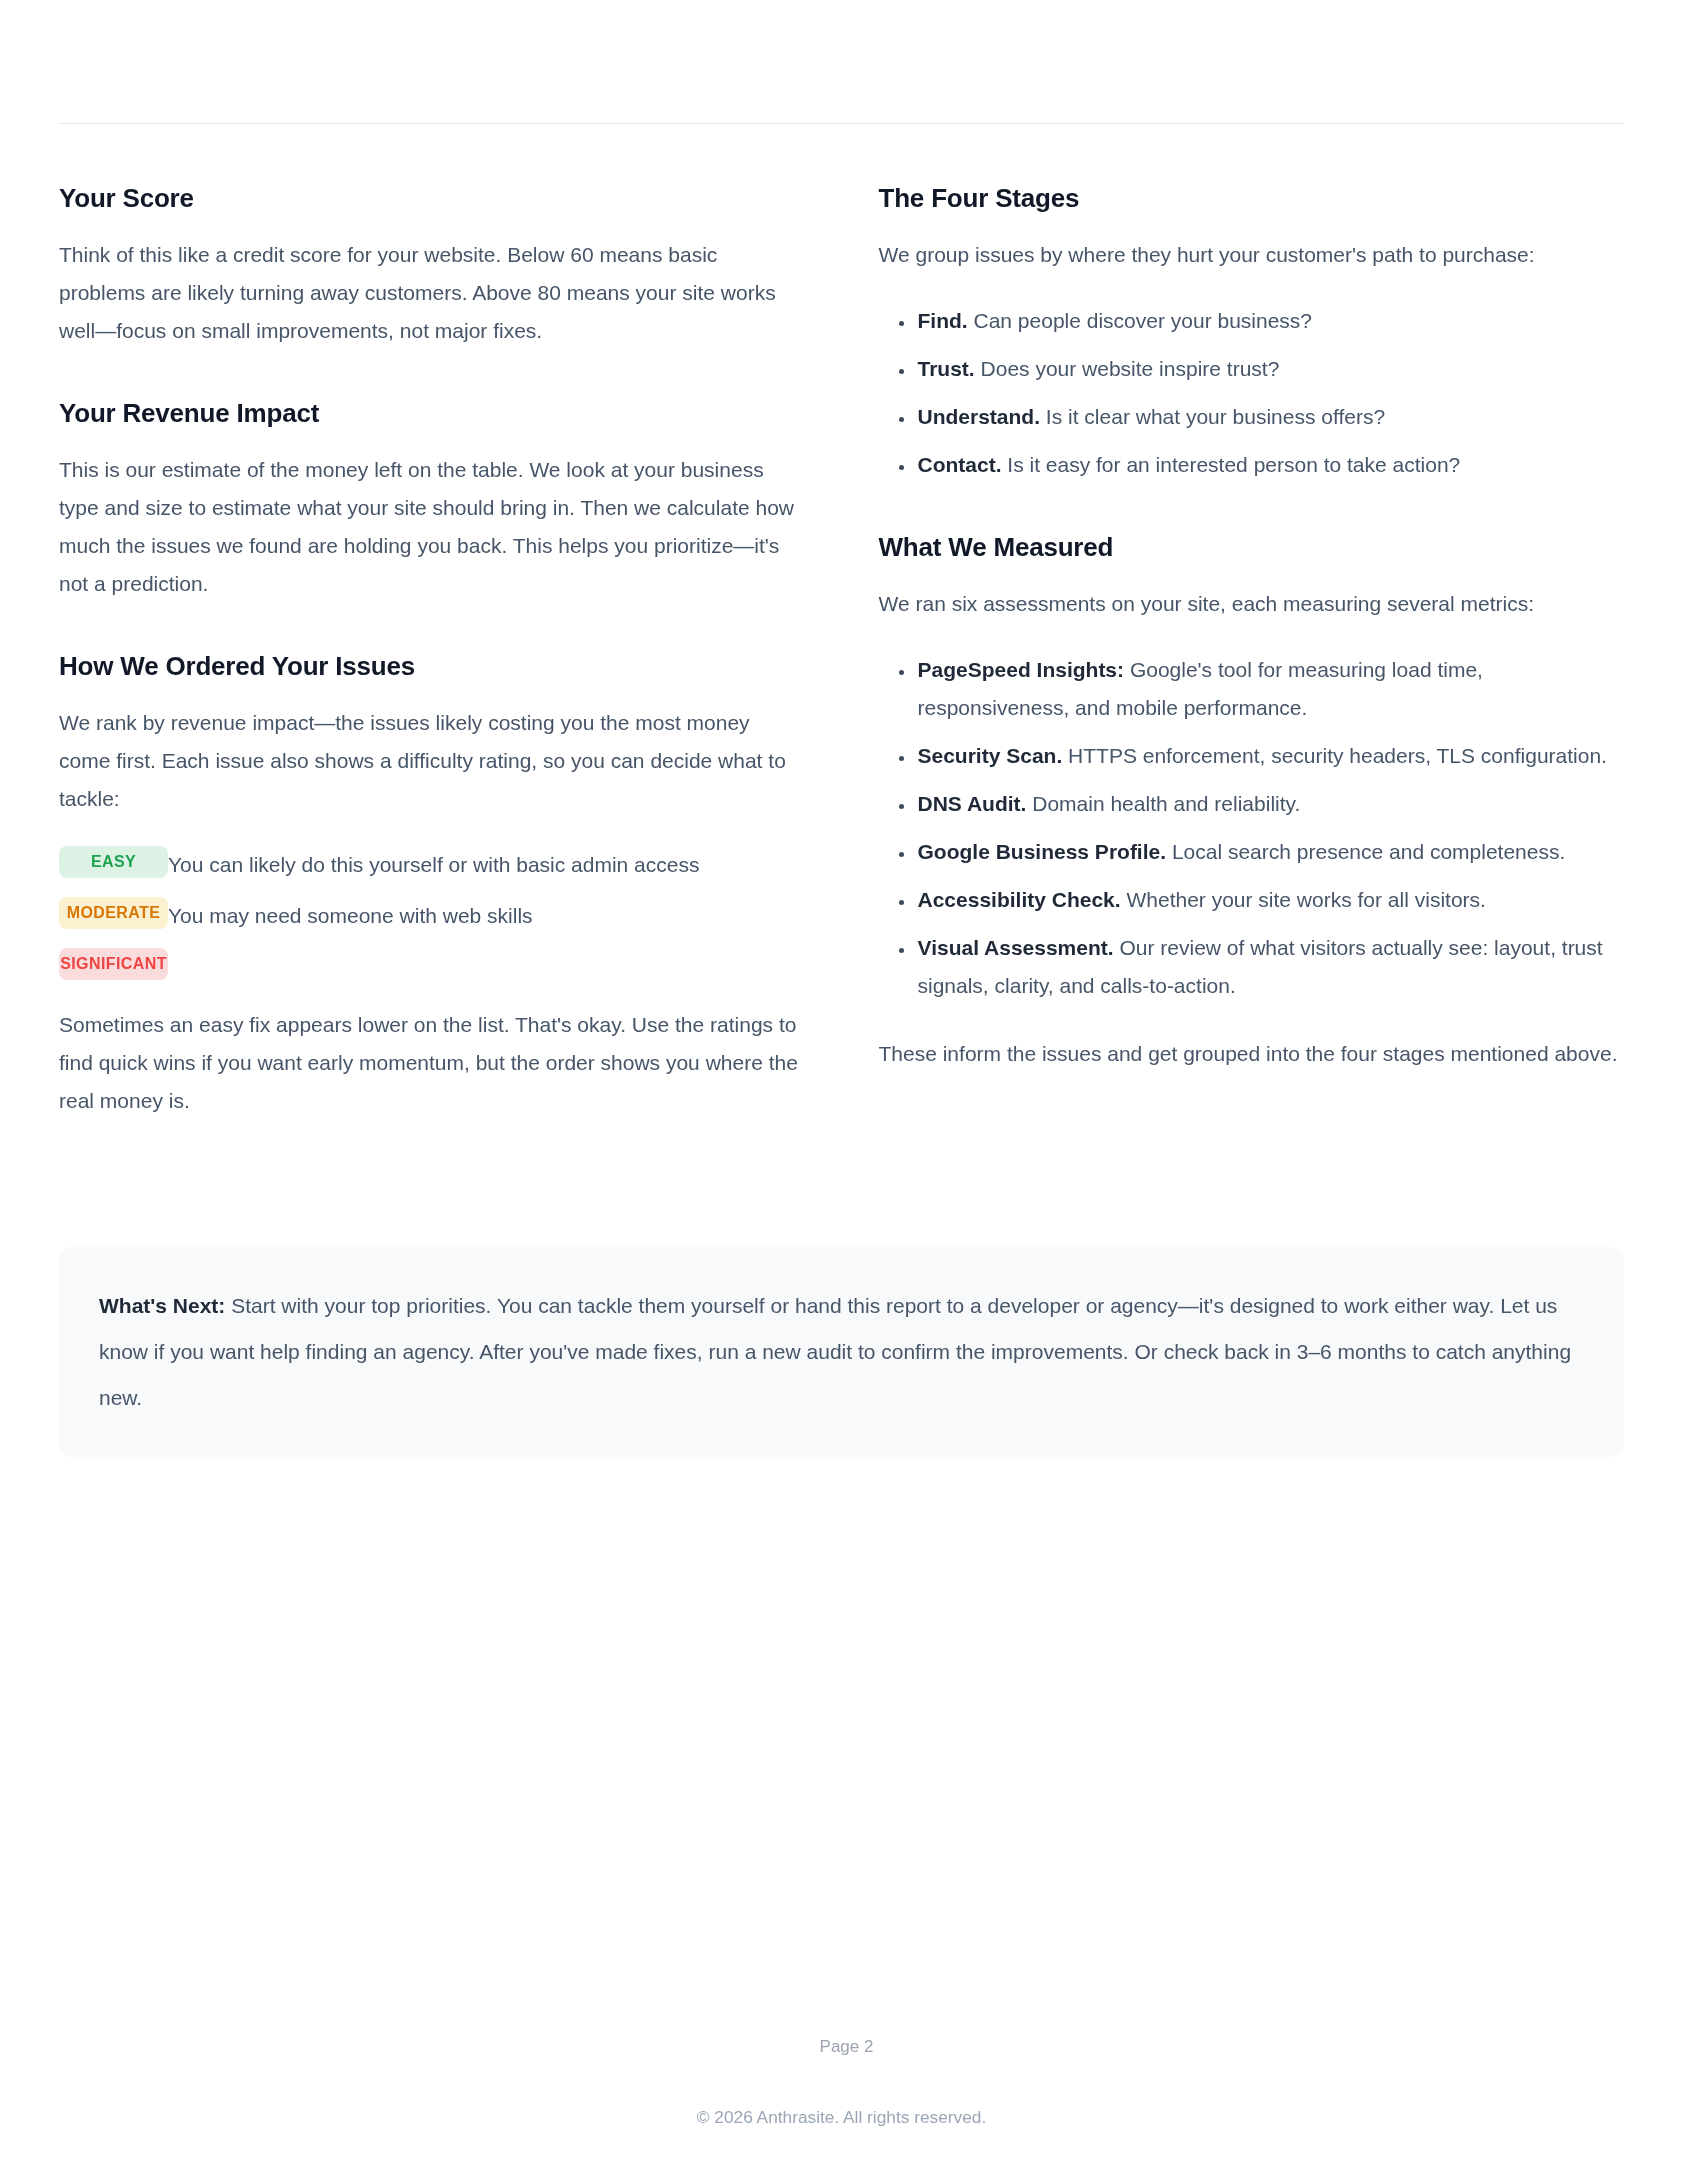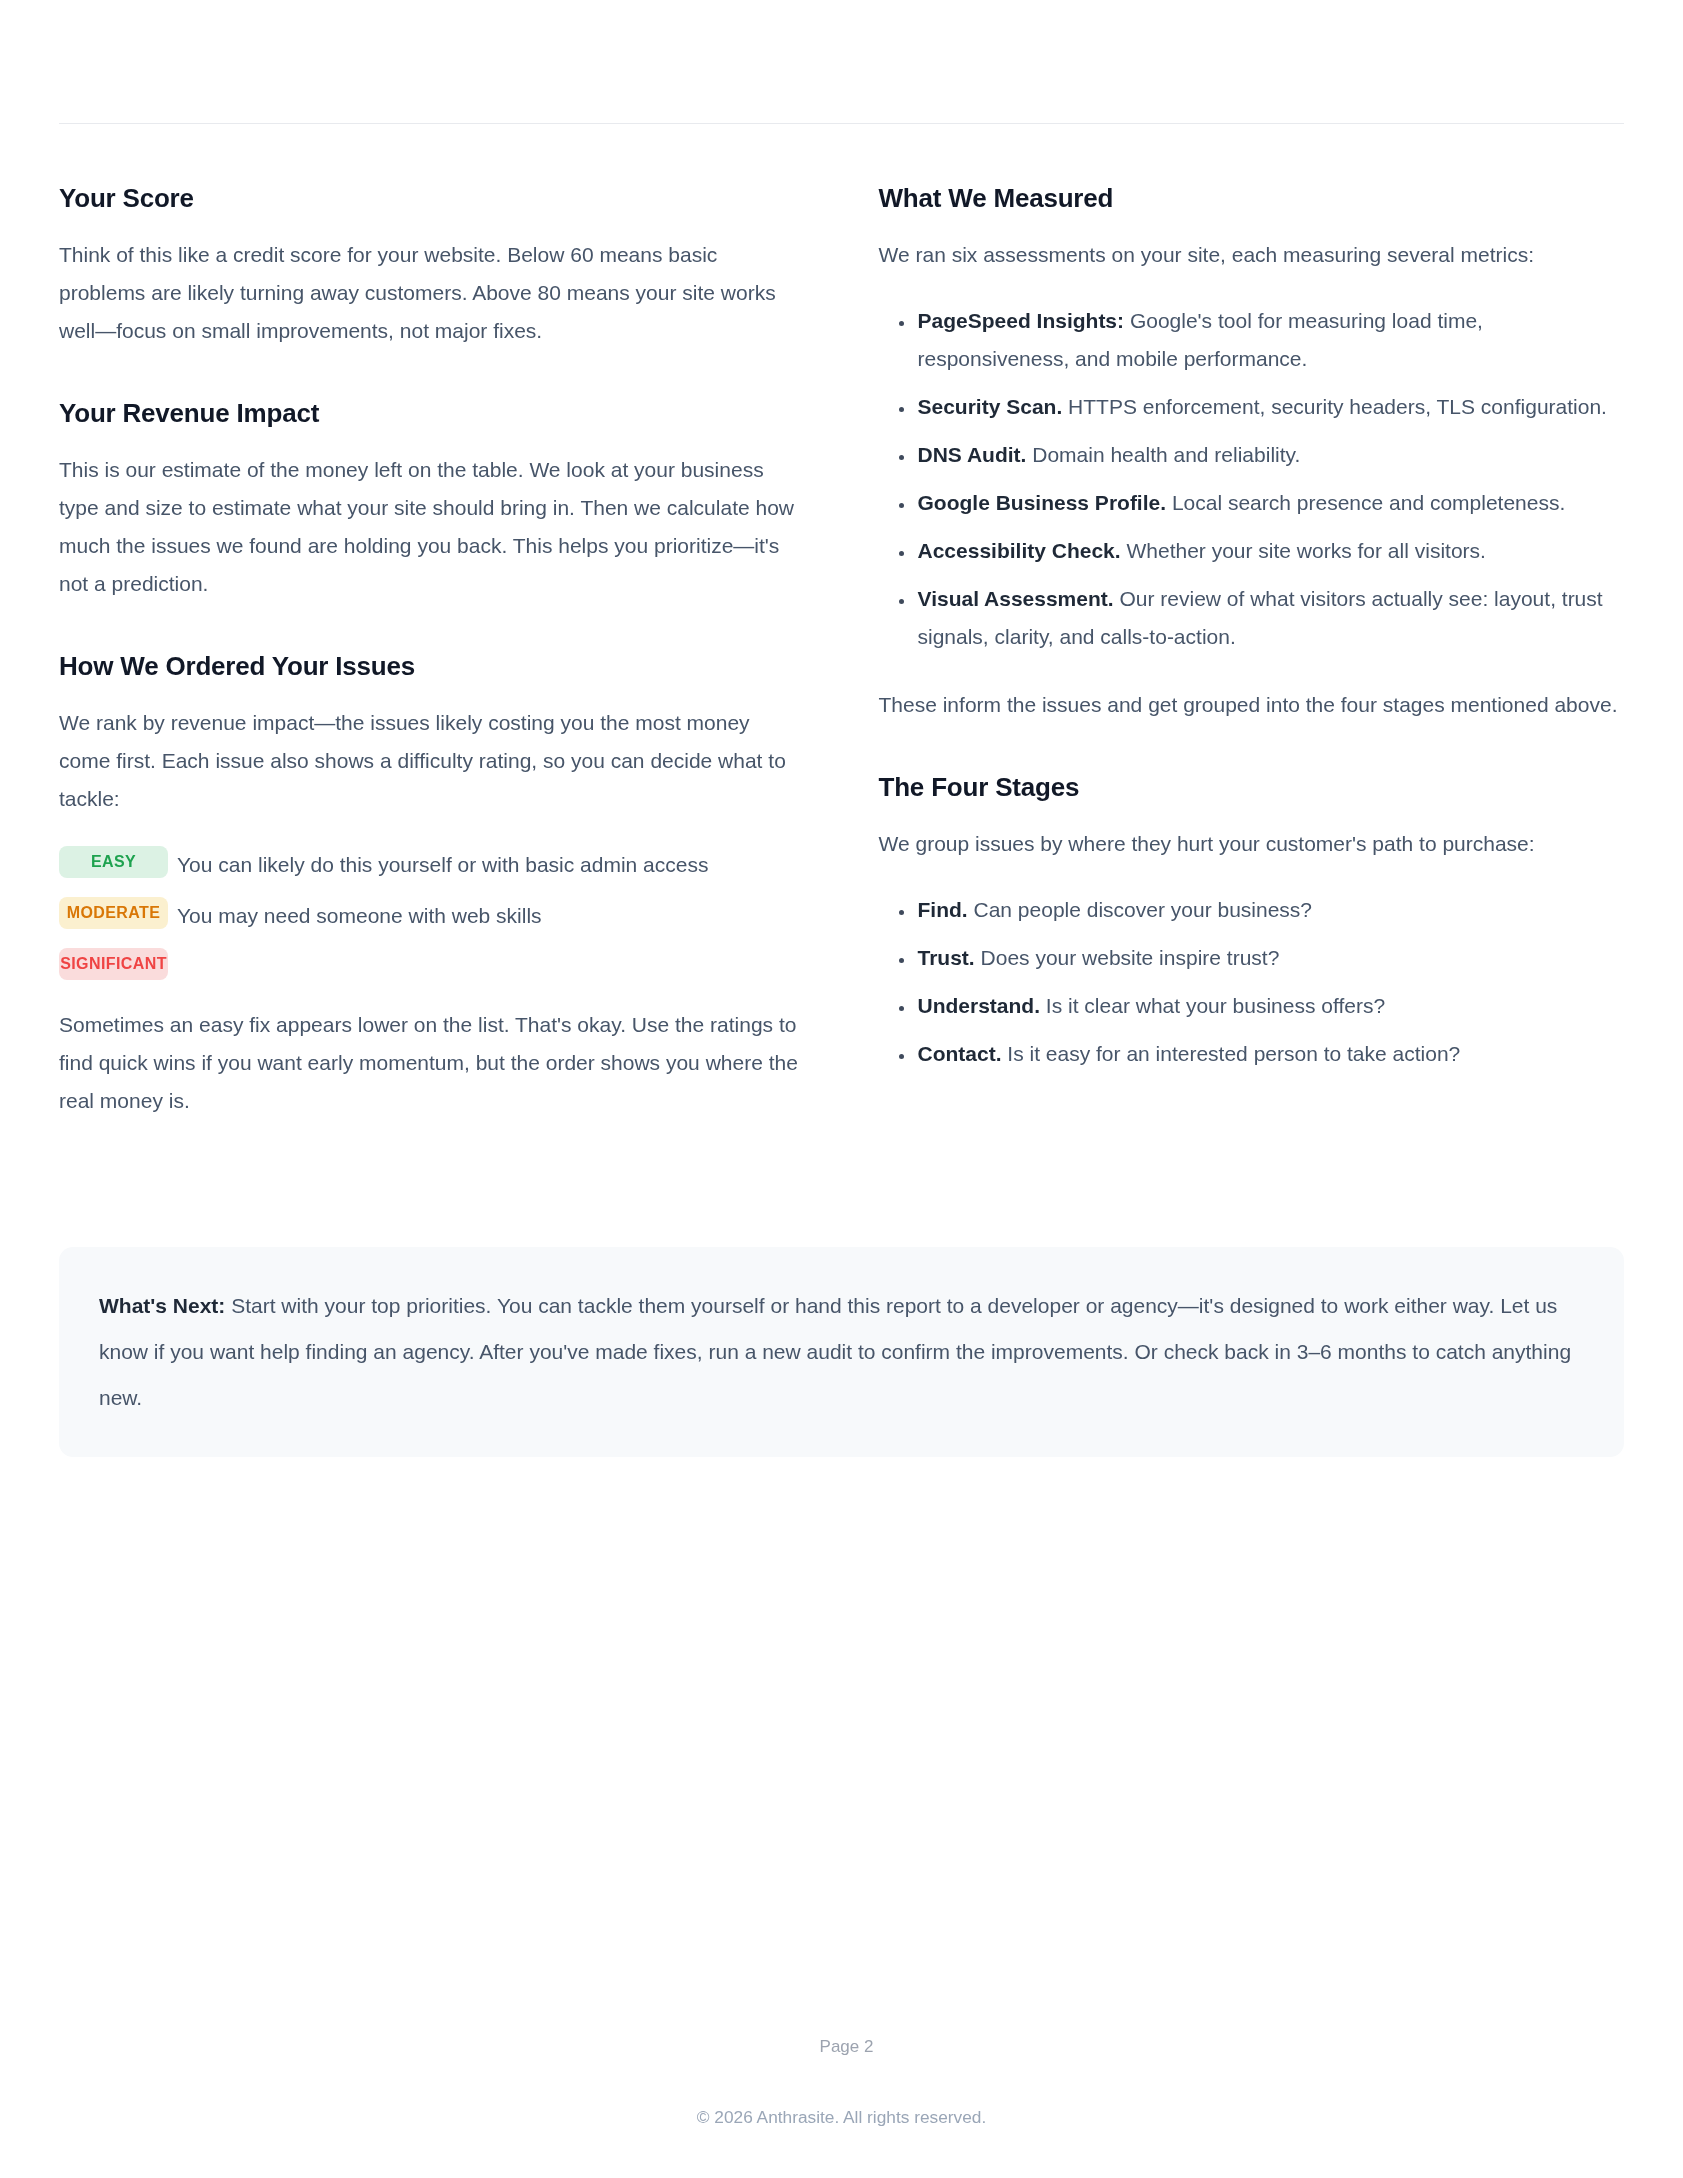--- a/index.html
+++ b/index.html
@@ -68,21 +68,20 @@
     align-items: center;
     justify-content: center;
     font-size: 16px;
     font-weight: 700;
     letter-spacing: 0.4px;
   }
   .rating-desc {
     font-size: 21px;
     line-height: 38px;
     color: #475569;
-    margin-left: 9px;
   }
 
   ul.bullet-list {
     margin: 0 0 30px 0;
     padding: 0 0 0 37px;
     list-style: disc;
   }
   ul.bullet-list li {
     font-size: 21px;
     line-height: 38px;
@@ -163,44 +162,44 @@
         </div>
 
         <p class="body-text">Sometimes an easy fix appears lower on the list. That's okay. Use the ratings to find quick wins if you want early momentum, but the order shows you where the real money is.</p>
       </div>
 
     </div>
 
     <div class="column">
 
       <div class="section">
+        <h2 class="section-heading">The Four Stages</h2>
+        <p class="body-text">We group issues by where they hurt your customer's path to purchase:</p>
+        <ul class="bullet-list">
+          <li><span class="lead">Find.</span> <span>Can people discover your business?</span></li>
+          <li><span class="lead">Trust.</span> <span>Does your website inspire trust?</span></li>
+          <li><span class="lead">Understand.</span> <span>Is it clear what your business offers?</span></li>
+          <li><span class="lead">Contact.</span> <span>Is it easy for an interested person to take action?</span></li>
+        </ul>
+      </div>
+
+      <div class="section">
         <h2 class="section-heading">What We Measured</h2>
         <p class="body-text">We ran six assessments on your site, each measuring several metrics:</p>
         <ul class="bullet-list">
           <li><span class="lead">PageSpeed Insights:</span> <span>Google's tool for measuring load time, responsiveness, and mobile performance.</span></li>
           <li><span class="lead">Security Scan.</span> <span>HTTPS enforcement, security headers, TLS configuration.</span></li>
           <li><span class="lead">DNS Audit.</span> <span>Domain health and reliability.</span></li>
           <li><span class="lead">Google Business Profile.</span> <span>Local search presence and completeness.</span></li>
           <li><span class="lead">Accessibility Check.</span> <span>Whether your site works for all visitors.</span></li>
           <li><span class="lead">Visual Assessment.</span> <span>Our review of what visitors actually see: layout, trust signals, clarity, and calls-to-action.</span></li>
         </ul>
         <p class="body-text">These inform the issues and get grouped into the four stages mentioned above.</p>
       </div>
 
-      <div class="section">
-        <h2 class="section-heading">The Four Stages</h2>
-        <p class="body-text">We group issues by where they hurt your customer's path to purchase:</p>
-        <ul class="bullet-list">
-          <li><span class="lead">Find.</span> <span>Can people discover your business?</span></li>
-          <li><span class="lead">Trust.</span> <span>Does your website inspire trust?</span></li>
-          <li><span class="lead">Understand.</span> <span>Is it clear what your business offers?</span></li>
-          <li><span class="lead">Contact.</span> <span>Is it easy for an interested person to take action?</span></li>
-        </ul>
-      </div>
-
     </div>
   </div>
 
   <div class="callout">
     <p class="callout-text"><span class="lead">What's Next:</span> <span>Start with your top priorities. You can tackle them yourself or hand this report to a developer or agency—it's designed to work either way. Let us know if you want help finding an agency. After you've made fixes, run a new audit to confirm the improvements. Or check back in 3–6 months to catch anything new.</span></p>
   </div>
 
 </div>
 
 <div class="footer-page">Page 2</div>

